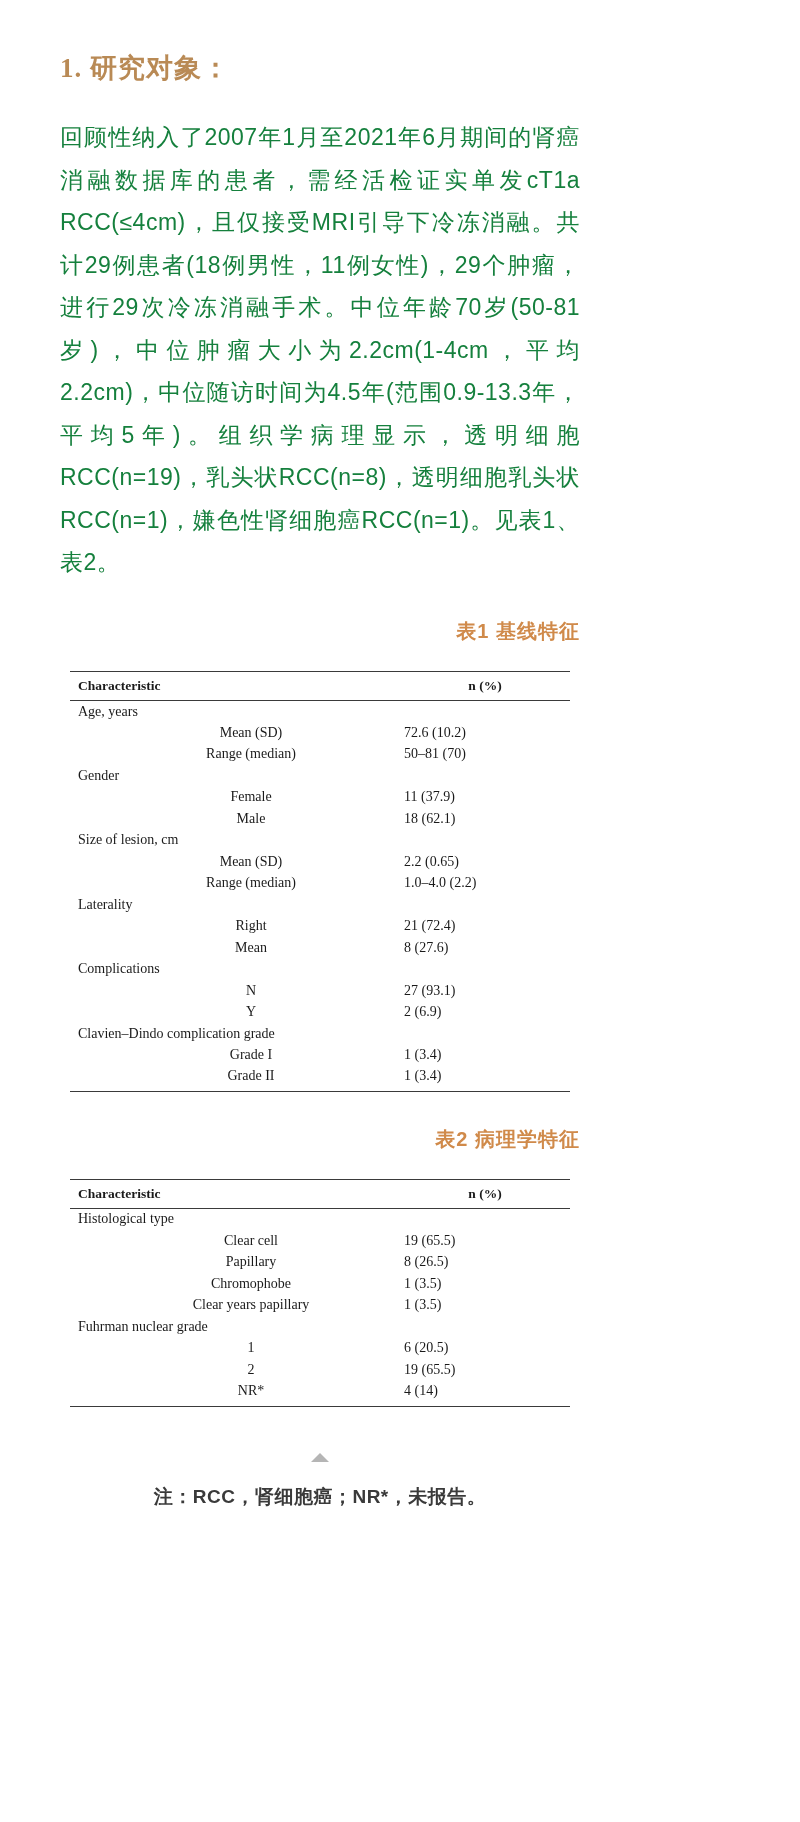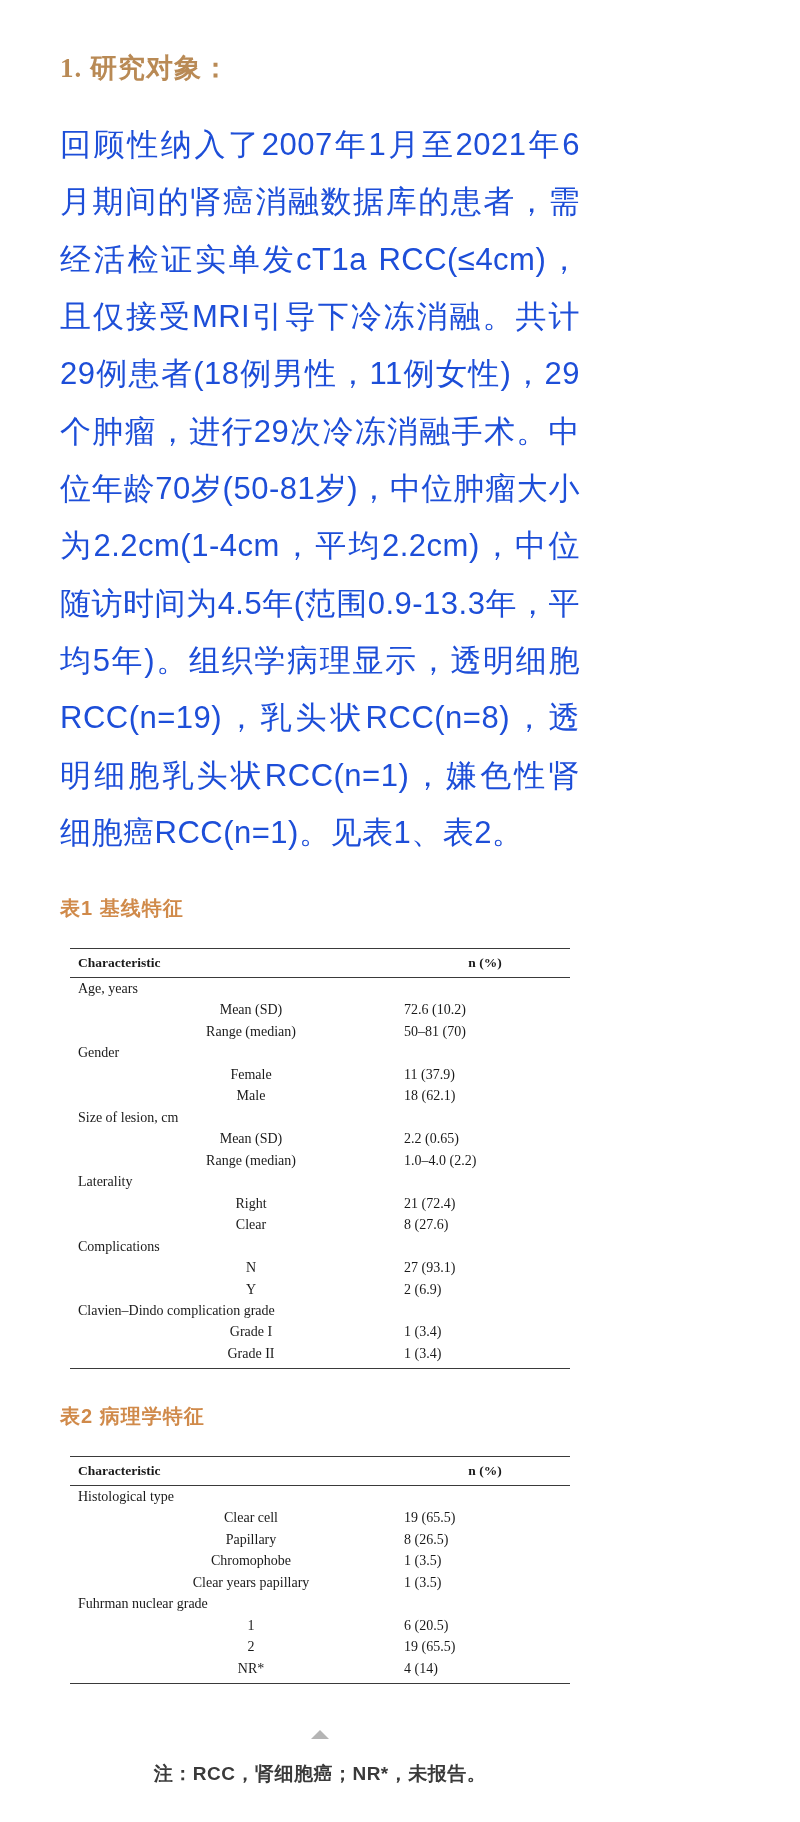--- a/index.html
+++ b/index.html
@@ -22,29 +22,29 @@
   }
   .section-title {
     font-size: 27px;
     font-weight: bold;
     color: #b98a55;
     letter-spacing: 1px;
     margin: 10px 0 30px 0;
     font-family: "Liberation Serif", serif;
   }
   .body-text {
-    font-size: 31px;
+    font-size: 23px;
     line-height: 1.85;
-    color: #1d4ed8;
+    color: #15803d;
     text-align: justify;
     letter-spacing: 0.5px;
     margin: 0 0 26px 0;
   }
   .table-caption {
-    text-align: left;
+    text-align: right;
     color: #d08a4a;
     font-size: 20px;
     font-weight: bold;
     letter-spacing: 1px;
     margin: 34px 0 26px 0;
   }
   .data-table-wrap {
     padding: 0 10px;
   }
   table.data-table {
@@ -172,21 +172,21 @@
           </tr>
         <tr>
             <td class="c-label">Laterality</td>
             <td class="c-val"></td>
           </tr>
         <tr class="indent">
             <td class="c-label">Right</td>
             <td class="c-val">21 (72.4)</td>
           </tr>
         <tr class="indent">
-            <td class="c-label">Clear</td>
+            <td class="c-label">Mean</td>
             <td class="c-val">8 (27.6)</td>
           </tr>
         <tr>
             <td class="c-label">Complications</td>
             <td class="c-val"></td>
           </tr>
         <tr class="indent">
             <td class="c-label">N</td>
             <td class="c-val">27 (93.1)</td>
           </tr>

